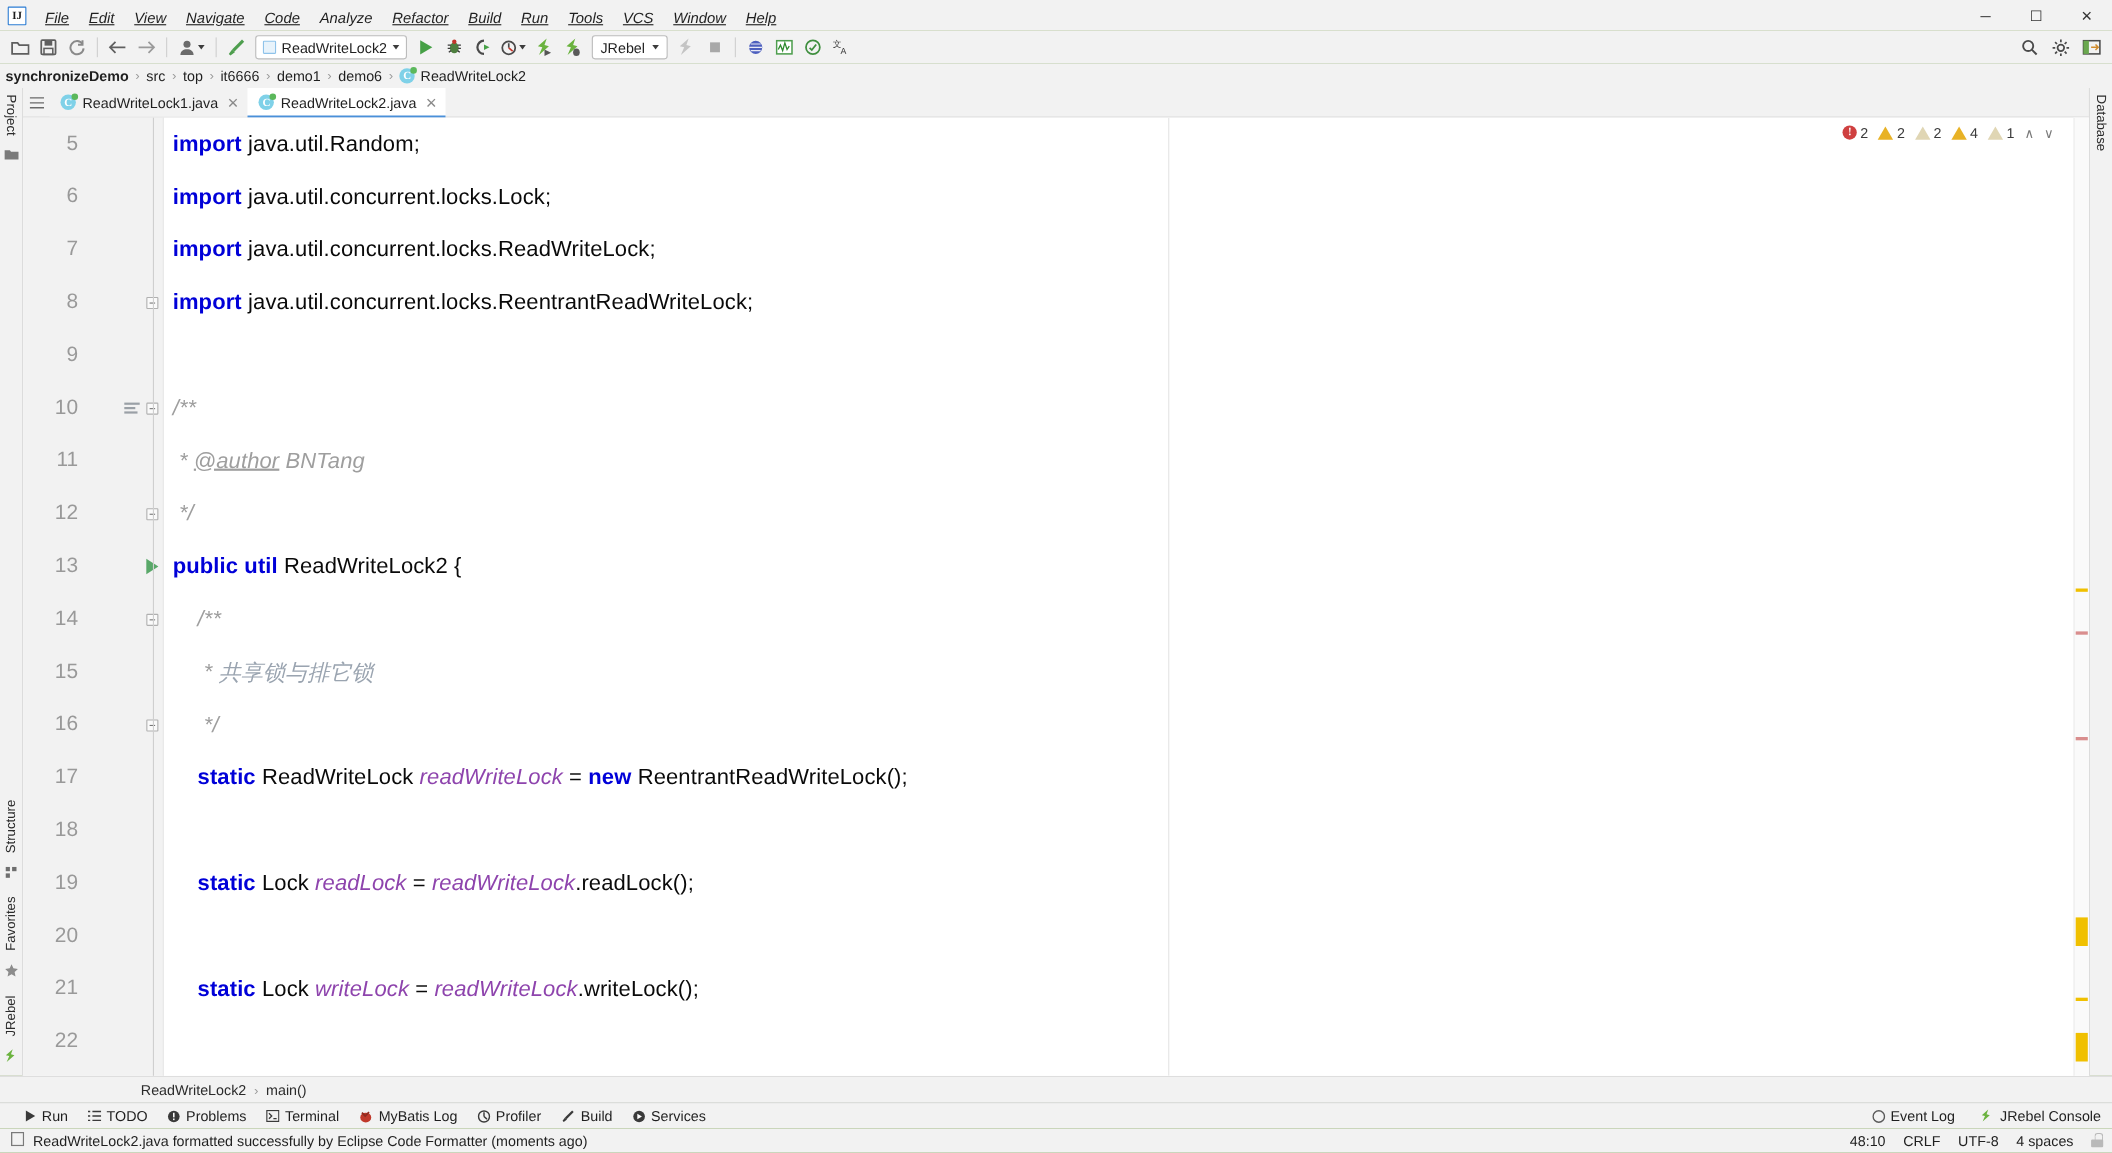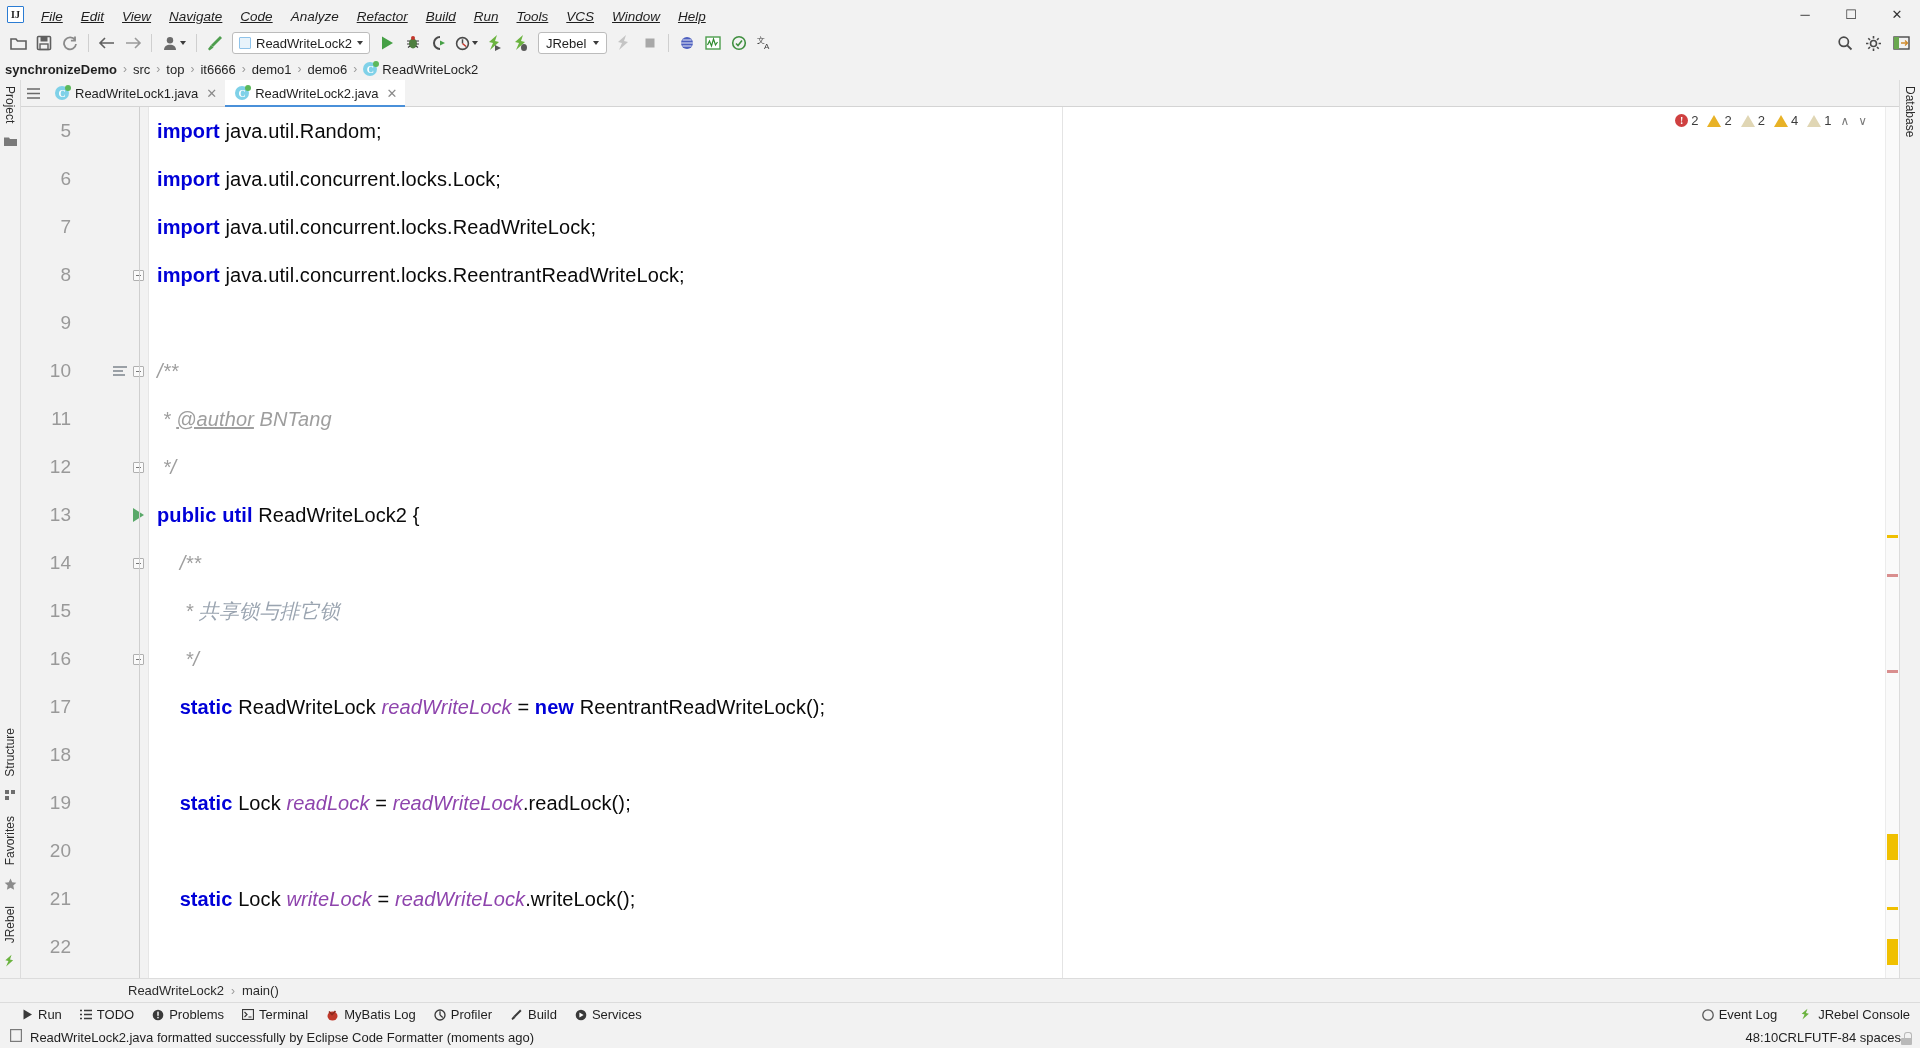--- a/index.html
+++ b/index.html
@@ -176,21 +176,21 @@
   .toolwin {
     height: 24px; flex: 0 0 24px; background: #f2f2f2; display: flex; align-items: center;
     padding-left: 22px; gap: 18px; border-top: 1px solid #dcdcdc; position: relative;
   }
   .tw-item { display: flex; align-items: center; gap: 5px; font-size: 13px; color: #1f1f1f; cursor: default; }
   .tw-right { position: absolute; right: 10px; display: flex; align-items: center; gap: 22px; }
   .statusbar {
     height: 22px; flex: 0 0 22px; background: #f2f2f2; display: flex; align-items: center;
     padding-left: 10px; font-size: 13px; color: #1f1f1f; gap: 8px; position: relative;
   }
-  .sb-right { position: absolute; right: 8px; display: flex; align-items: flex-end; }
+  .sb-right { position: absolute; right: 8px; display: flex; align-items: flex-start; gap: 16px; }
   .lockicon { width: 11px; height: 13px; position: relative; }
   .lockicon::before { content:''; position:absolute; left:0; bottom:0; width:11px;height:7px;background:#b9b9b9;border-radius:1px;}
   .lockicon::after { content:''; position:absolute; left:2.5px; top:0; width:6px;height:7px;border:1.5px solid #b9b9b9;border-bottom:none;border-radius:3px 3px 0 0;}
 </style>
 </head>
 <body>
 
 <div class="app">
 
   <div class="titlebar">

